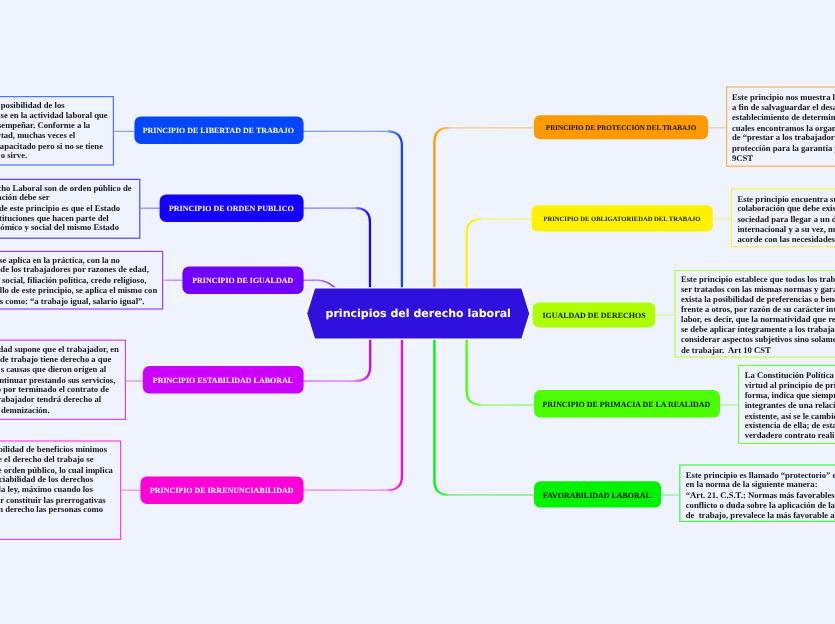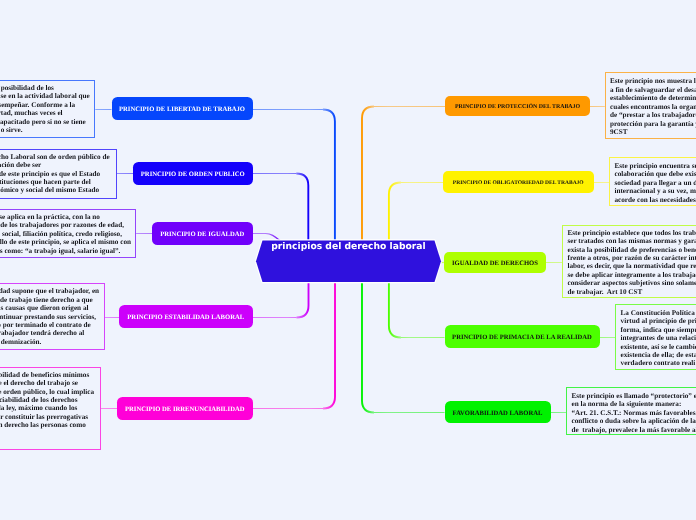--- a/index.html
+++ b/index.html
@@ -10,21 +10,21 @@
   #map{position:absolute;left:0;top:0;width:696px;height:520px;}
   svg#links{position:absolute;left:0;top:0;width:696px;height:520px;pointer-events:none;}
 
   .node{position:absolute;border-radius:7px;display:flex;align-items:center;justify-content:center;
         font-weight:bold;text-align:center;box-sizing:border-box;line-height:1;}
   .node span{display:block;position:relative;top:2px;}
 
   .tbox{position:absolute;box-sizing:border-box;background:#eff3fd;
         font-weight:bold;color:#15161c;white-space:pre;}
 
-  .center-node{position:absolute;display:flex;justify-content:center;
+  .center-node{position:absolute;display:flex;align-items:center;justify-content:center;
         color:#ffffff;font-family:"DejaVu Sans",sans-serif;font-weight:bold;white-space:nowrap;}
 </style>
 </head>
 <body style="background: rgb(239, 243, 253);">
 
 <div id="map">
   <svg id="links" viewBox="0 0 696 520">
       <defs>
         <linearGradient id="g0" gradientUnits="userSpaceOnUse" x1="111.5" y1="0" x2="95.3" y2="0">
           <stop offset="0" stop-color="#0546fc" stop-opacity="0.5"></stop>

